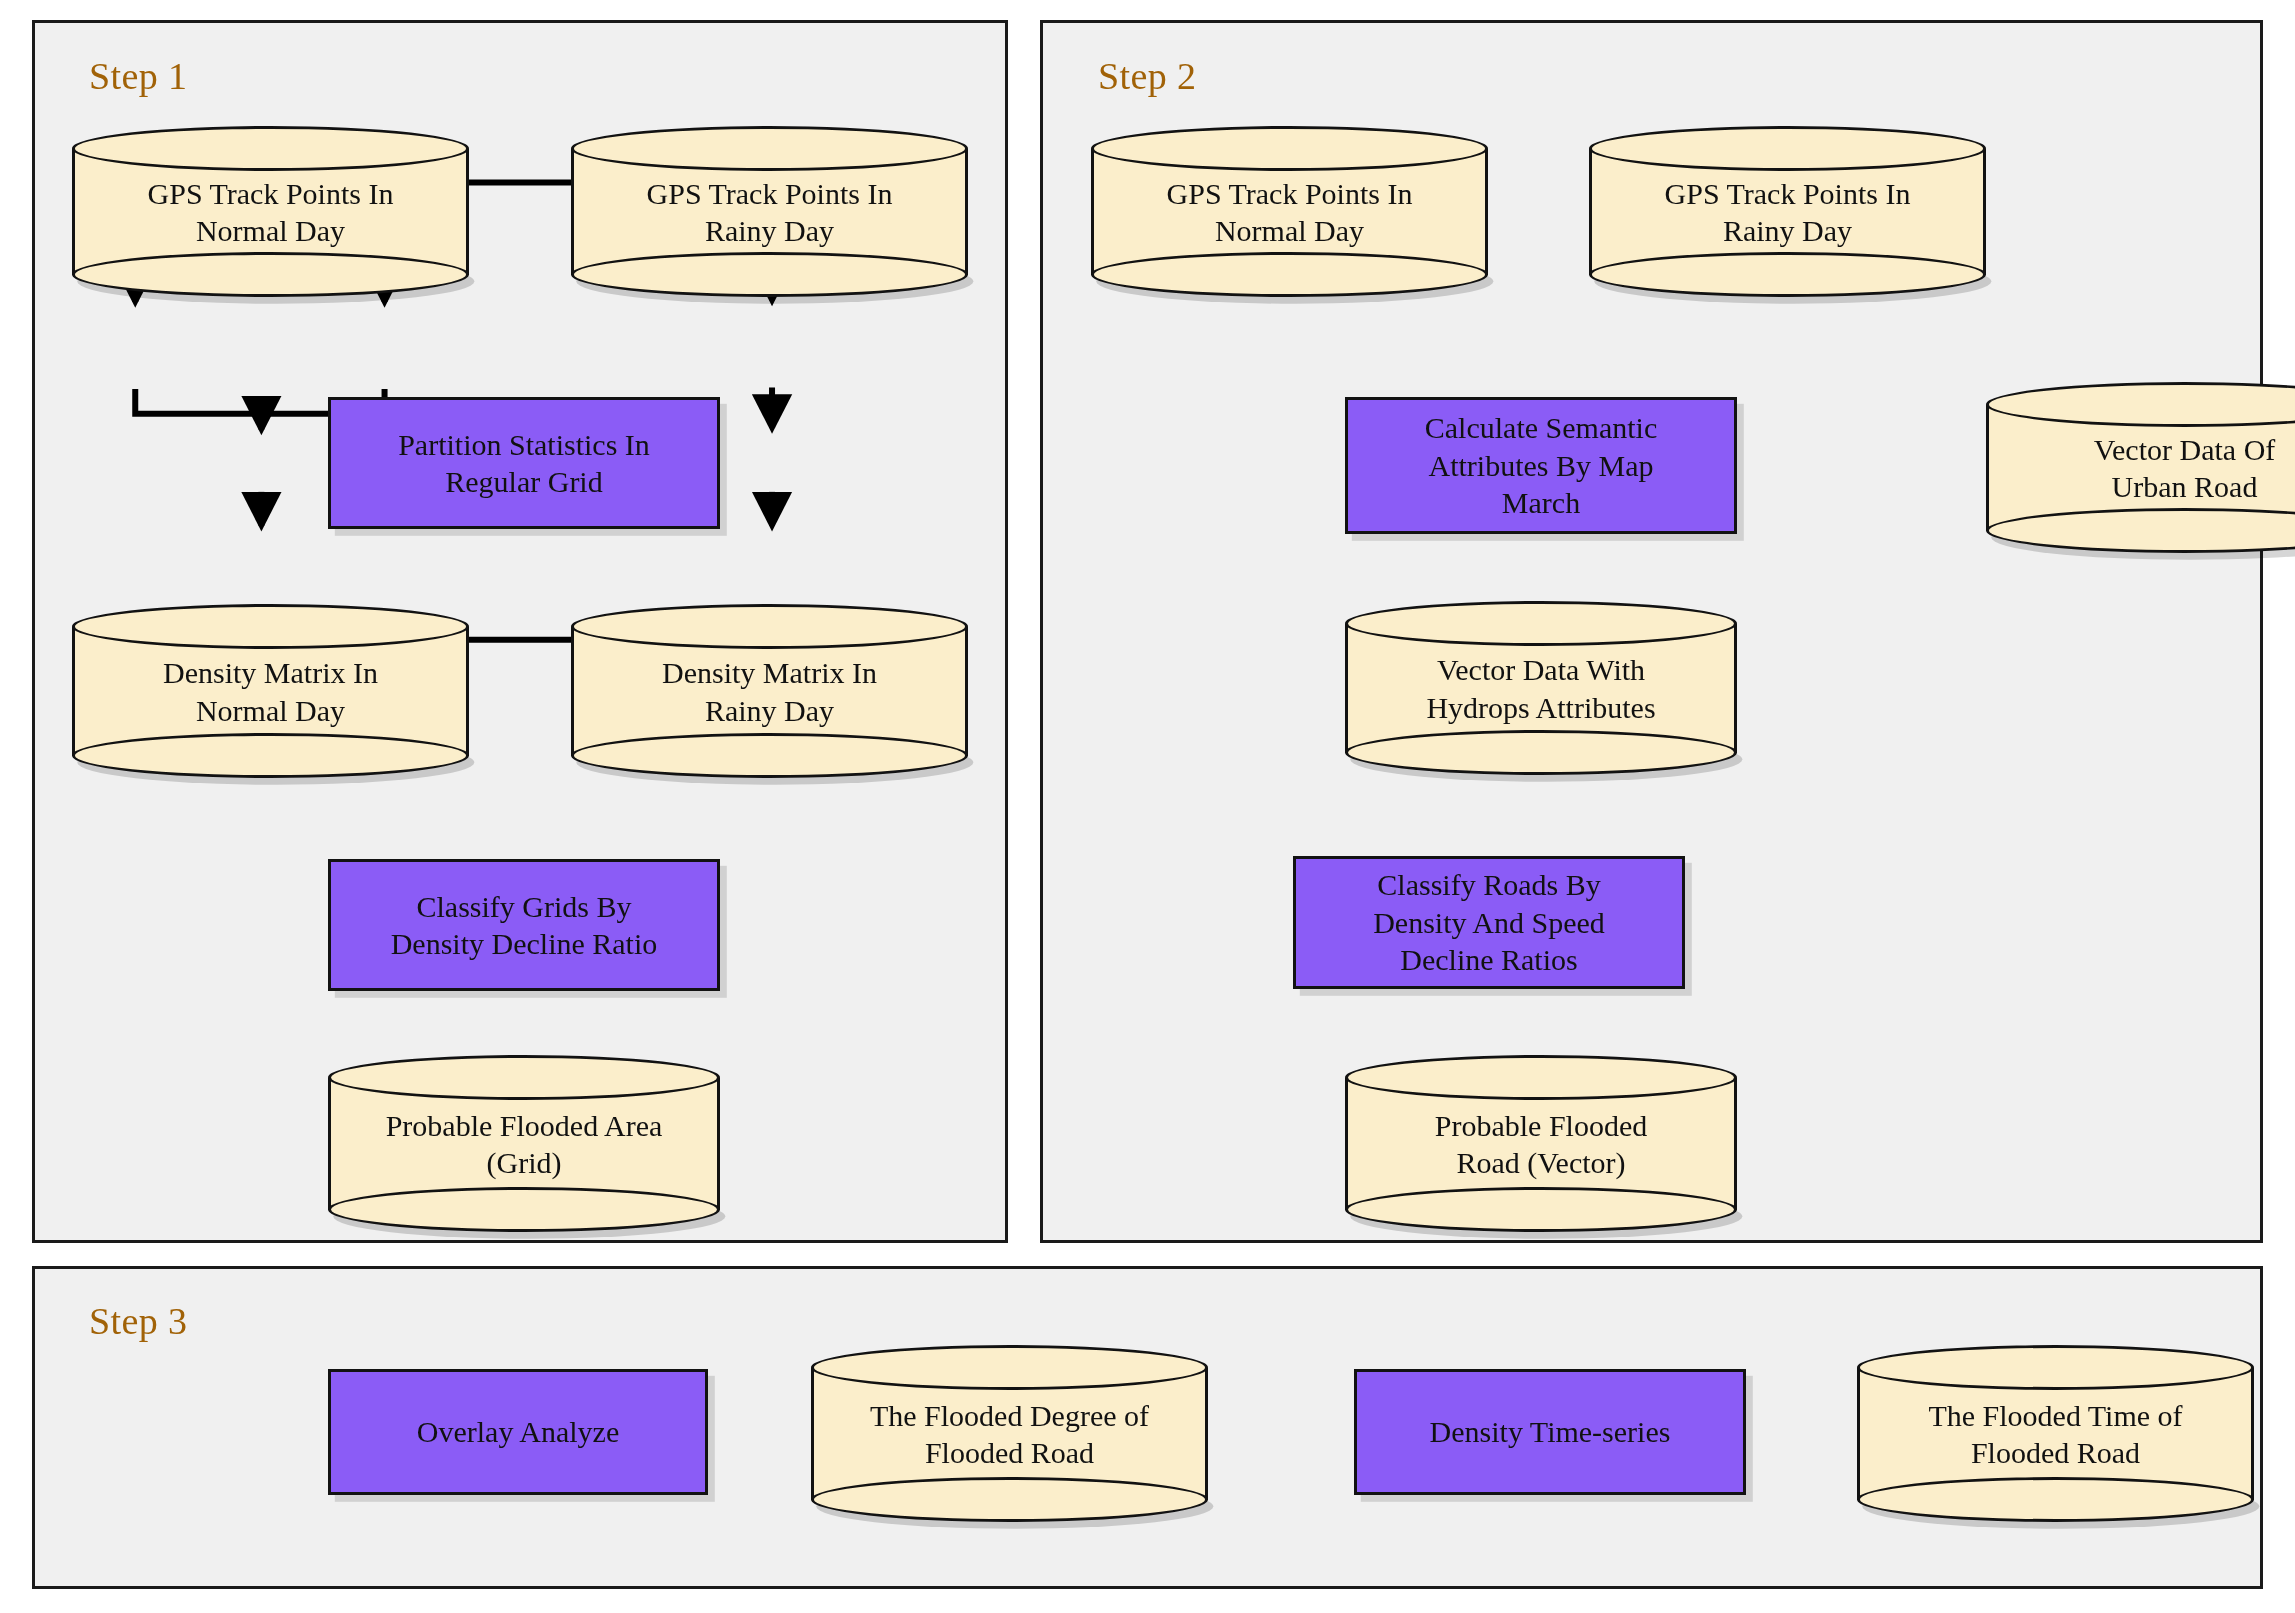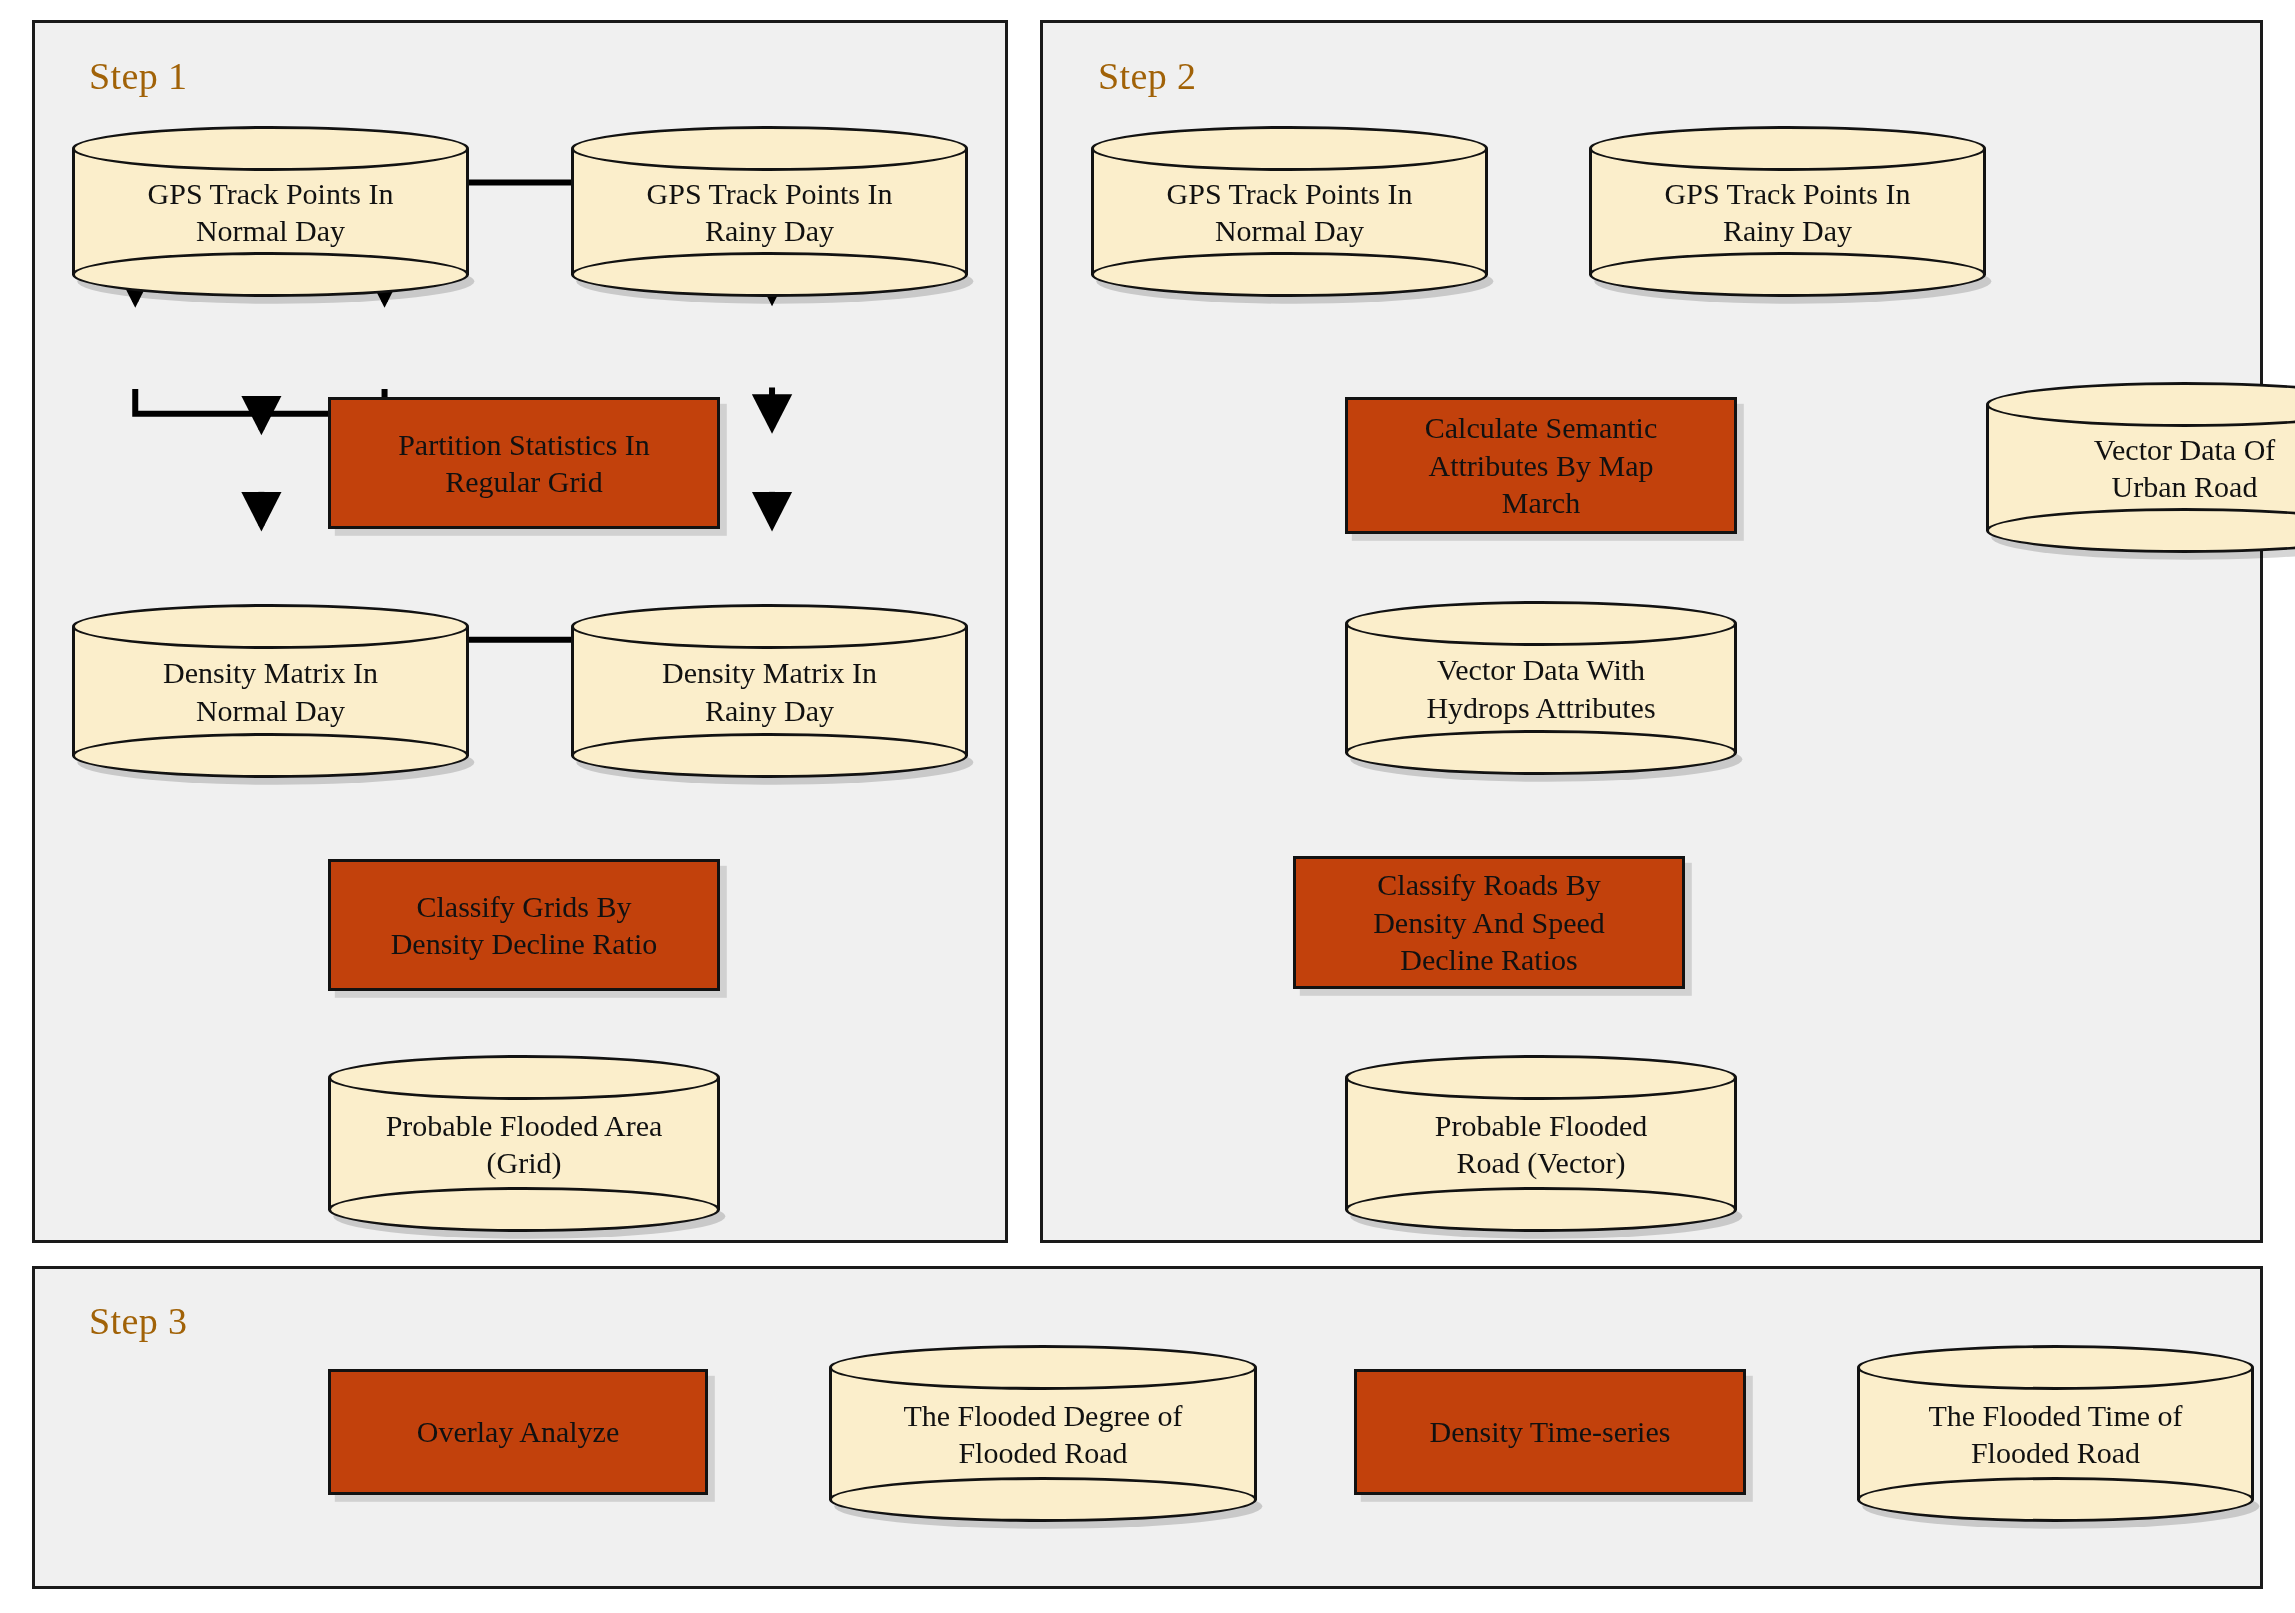--- a/index.html
+++ b/index.html
@@ -34,21 +34,21 @@
   .panel-label {
     position: absolute;
     font-size: 38px;
     color: #a16207;
     letter-spacing: 0.4px;
     white-space: nowrap;
   }
   
   .proc {
     position: absolute;
-    background: #c2410c;
+    background: #8b5cf6;
     border: 3.8px solid #121212;
     box-sizing: border-box;
     display: flex;
     align-items: center;
     justify-content: center;
     text-align: center;
     font-size: 30px;
     line-height: 1.25;
     color: #111111;
     box-shadow: 6.8px 6.8px 0 rgba(0,0,0,0.13);
@@ -262,21 +262,21 @@
     <div class="bottom"></div>
     <div class="top"></div>
     <div class="cyl-label" style="white-space:pre-line;">Probable Flooded
 Road (Vector)</div>
   </div>
 
   <div class="proc" style="left:328px; top:1369px; width:380px; height:126px;">
     <span style="white-space:pre-line;">Overlay Analyze</span>
   </div>
 
-  <div class="cyl" style="left:829px; top:1345px; width:428px; height:177px;">
+  <div class="cyl" style="left:811px; top:1345px; width:397px; height:177px;">
     <div class="body"></div>
     <div class="bottom"></div>
     <div class="top"></div>
     <div class="cyl-label" style="white-space:pre-line;">The Flooded Degree of
 Flooded Road</div>
   </div>
 
   <div class="proc" style="left:1354px; top:1369px; width:392px; height:126px;">
     <span style="white-space:pre-line;">Density Time-series</span>
   </div>

